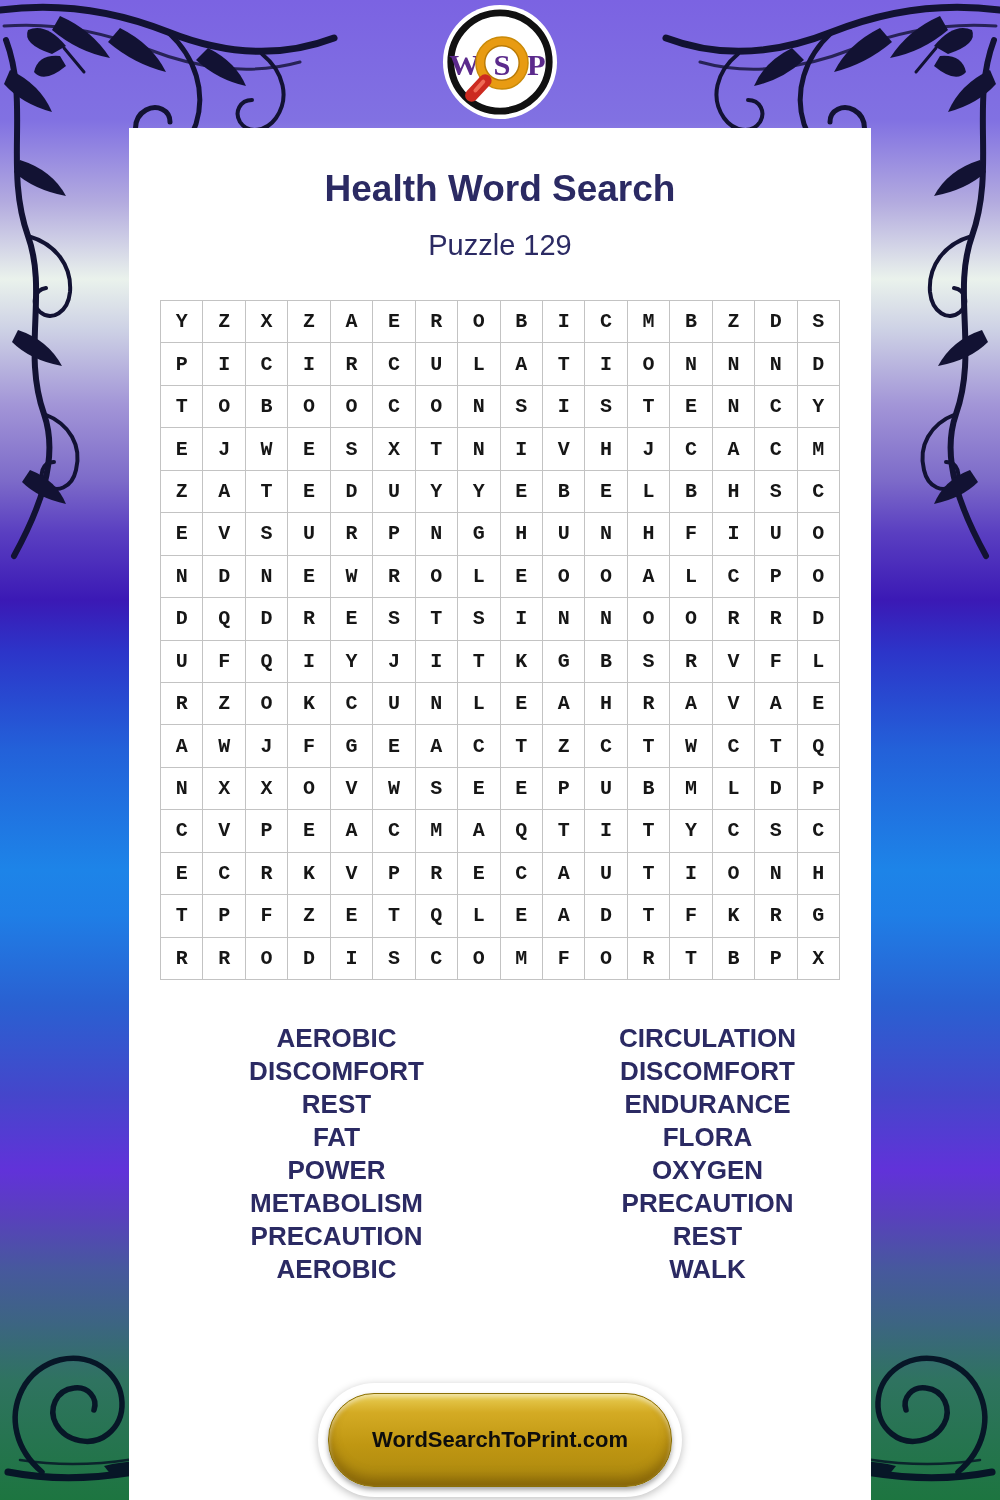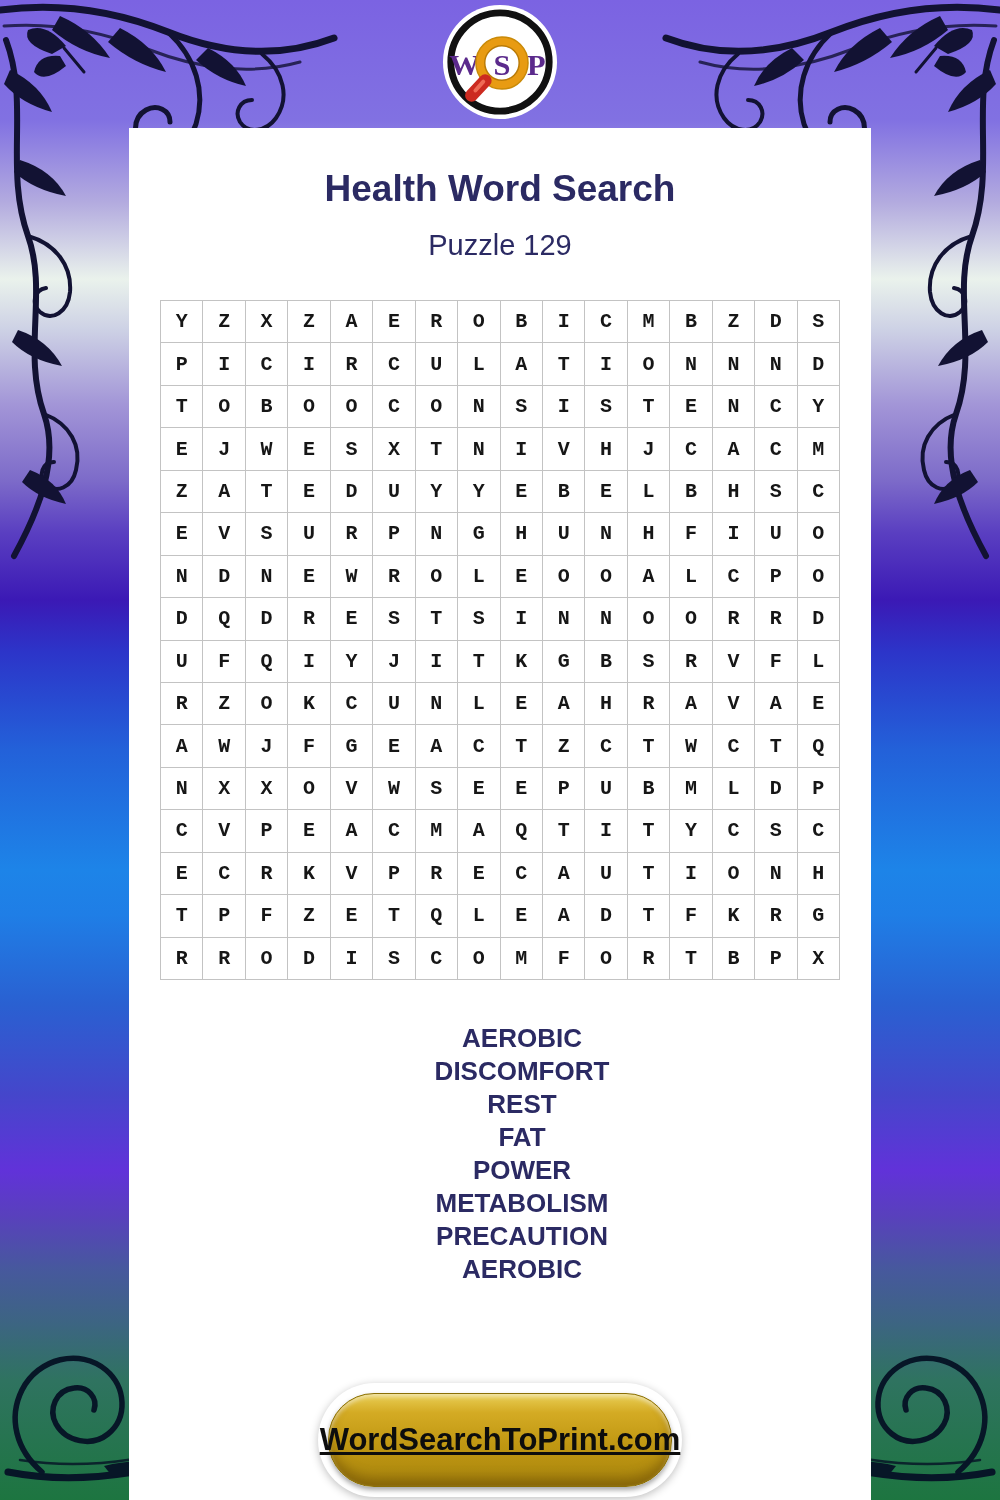--- a/index.html
+++ b/index.html
@@ -31,22 +31,22 @@
   .words{position:absolute;left:0;top:894px;width:100%;display:flex;padding-left:22px;}
   .wcol{flex:1;text-align:center;}
   .word{font-size:26px;font-weight:bold;color:#2b2a63;line-height:33px;}
   .logo{position:absolute;left:441px;top:3px;width:118px;height:118px;z-index:3;}
   .footer-pill{position:absolute;left:318px;top:1383px;width:364px;height:114px;
     background:#ffffff;border-radius:57px;display:flex;align-items:center;justify-content:center;
     z-index:3;box-shadow:0 2px 8px rgba(0,0,0,.25);}
   .footer-btn{width:342px;height:92px;border-radius:46px;border:1px solid #8a6f06;
     background:linear-gradient(180deg,#e9cf55 0%,#d4ab24 20%,#c09712 55%,#a9860e 100%);
     display:flex;align-items:center;justify-content:center;cursor:pointer;
-    font-size:31px;font-weight:bold;color:#0d0d0d;
-    box-shadow:inset 0 3px 4px rgba(255,255,255,.5), inset 0 -8px 12px rgba(90,60,0,.45), 0 3px 5px rgba(0,0,0,.35);text-decoration:underline;}
+    font-size:22px;font-weight:bold;color:#0d0d0d;
+    box-shadow:inset 0 3px 4px rgba(255,255,255,.5), inset 0 -8px 12px rgba(90,60,0,.45), 0 3px 5px rgba(0,0,0,.35);}
 </style>
 </head>
 <body>
 
 <div class="page">
 
   <svg class="fl tl" width="340" height="580" viewBox="0 0 340 580">
     <g fill="none" stroke="#121233" stroke-linecap="round">
       <path d="M0,10 C60,2 118,12 168,32 C218,52 276,60 334,38" stroke-width="7"></path>
       <path d="M4,26 C56,22 104,32 150,50 C196,68 250,76 300,62" stroke-width="3" opacity=".8"></path>
@@ -398,20 +398,30 @@
     <div class="words">
       <div class="wcol" id="wcol1">
           <div class="word">AEROBIC</div>
           <div class="word">DISCOMFORT</div>
           <div class="word">REST</div>
           <div class="word">FAT</div>
           <div class="word">POWER</div>
           <div class="word">METABOLISM</div>
           <div class="word">PRECAUTION</div>
           <div class="word">AEROBIC</div>
+        </div>
+      <div class="wcol" id="wcol2">
+          <div class="word">CIRCULATION</div>
+          <div class="word">DISCOMFORT</div>
+          <div class="word">ENDURANCE</div>
+          <div class="word">FLORA</div>
+          <div class="word">OXYGEN</div>
+          <div class="word">PRECAUTION</div>
+          <div class="word">REST</div>
+          <div class="word">WALK</div>
         </div>
     </div>
   </div>
 
   <div class="logo">
     <svg width="118" height="118" viewBox="0 0 120 120">
       <circle cx="60" cy="60" r="58" fill="#ffffff"></circle>
       <circle cx="60" cy="60" r="50" fill="#ffffff" stroke="#111111" stroke-width="7"></circle>
       <text x="24" y="73" text-anchor="middle" font-family="Liberation Serif, serif" font-size="31" font-weight="bold" fill="#5b2a8c">W</text>
       <text x="97" y="73" text-anchor="middle" font-family="Liberation Serif, serif" font-size="31" font-weight="bold" fill="#5b2a8c">P</text>

